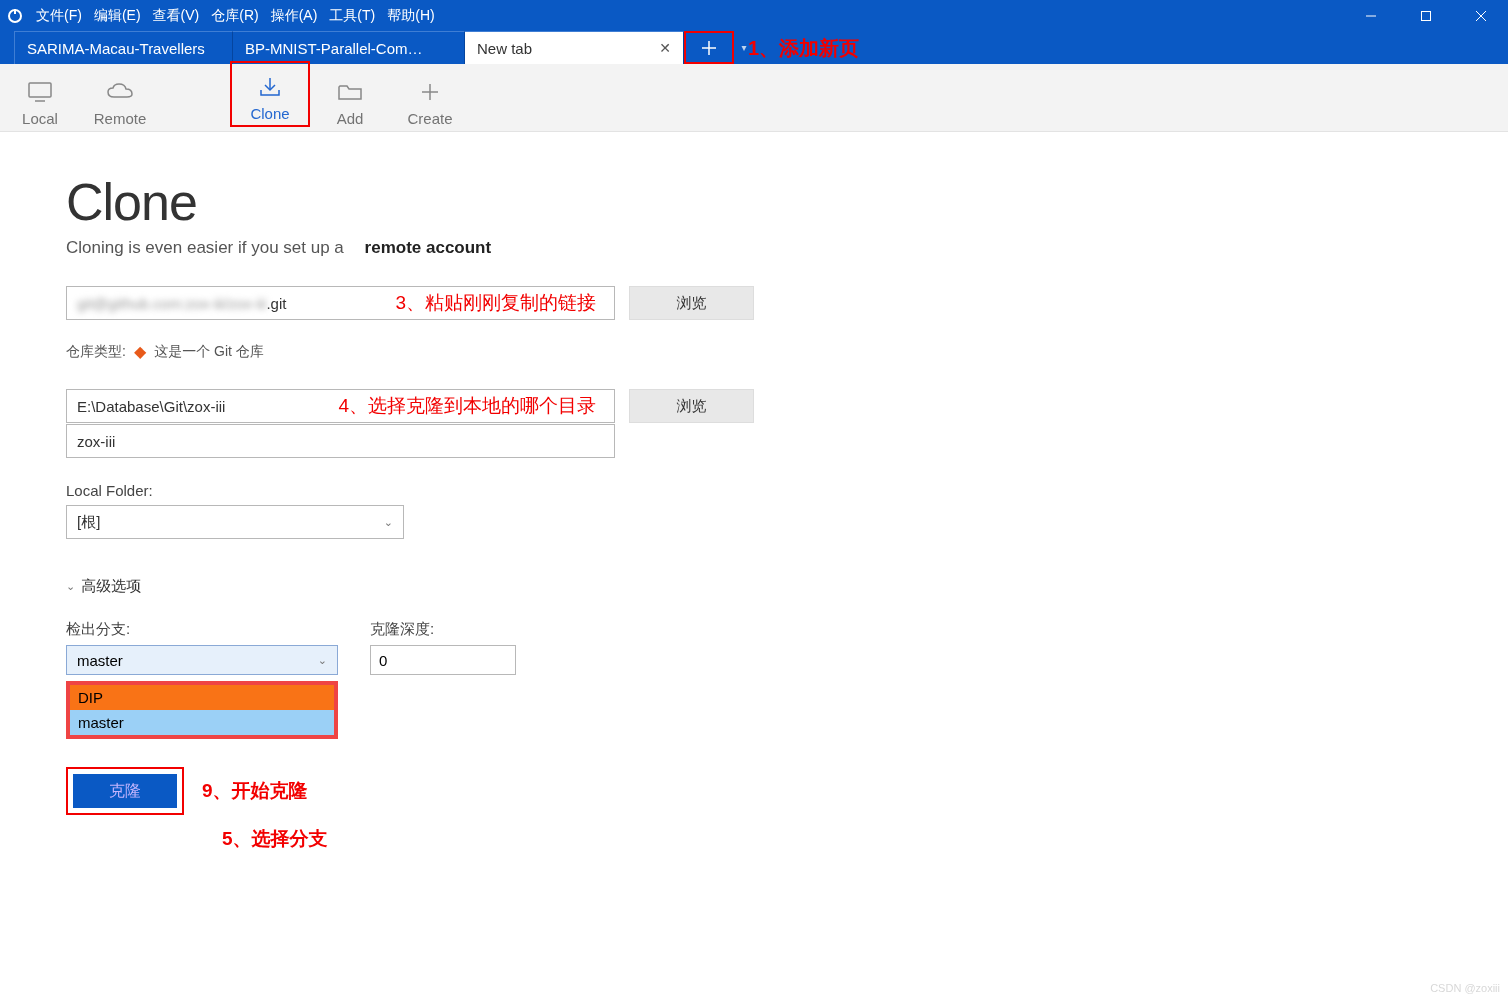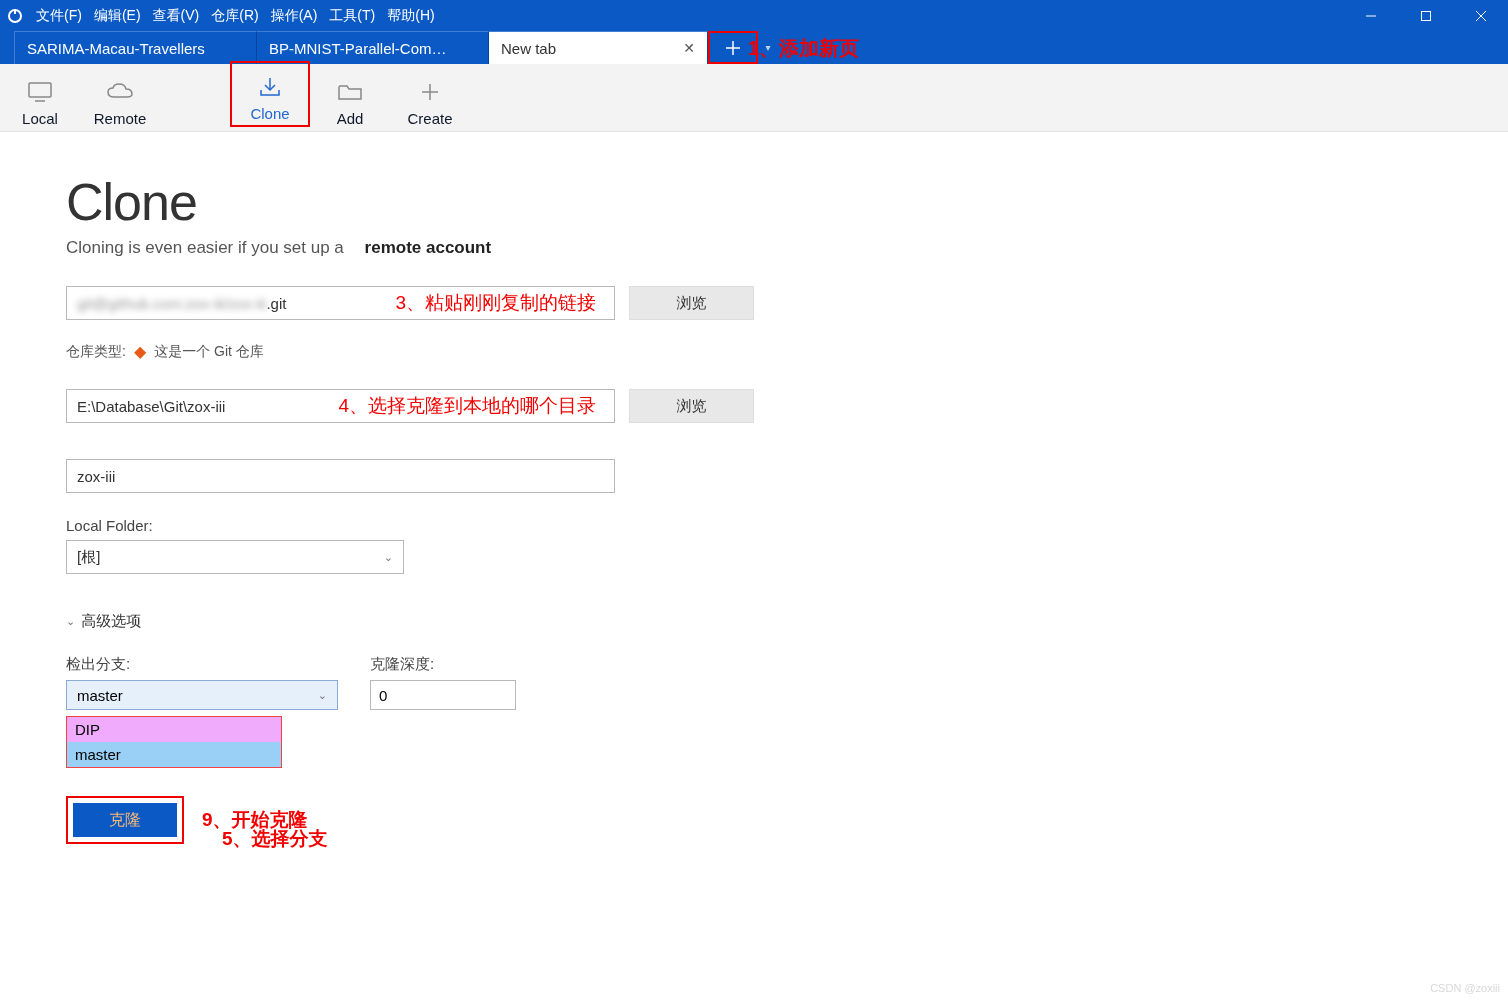--- a/index.html
+++ b/index.html
@@ -11,63 +11,63 @@
     .menu-item { padding: 0 6px; font-size: 14px; line-height: 31px; color:#fff; white-space:nowrap; }
     .win-ctrls { margin-left:auto; display:flex; }
     .win-btn { width: 55px; display:flex; align-items:center; justify-content:center; }
     
     .tabs-row { height: 33px; background: #0a59c4; display:flex; align-items:stretch; }
     .tabs-row .spacer-start { width: 14px; }
     .tab { border-top:1px solid #3f7ed4; border-right:1px solid #05459f; display:flex; align-items:center; padding:0 12px; font-size:15px; color:#fff; background:#0a59c4; position:relative; }
     .tab.inactive1 { border-left:1px solid #3f7ed4; }
     .tab.active { background:#fff; color:#333; }
     .tab .close-x { margin-left:auto; padding-left:30px; color:#555; font-size:14px; }
-    .tab1 { width: 243px; }
+    .tab1 { width: 219px; }
     .tab2 { width: 232px; }
     .tab3 { width: 219px; }
     .new-tab-btn { width:50px; display:flex; align-items:center; justify-content:center; border:2px solid #f20000; background:#0a59c4; }
     .dd-caret { width:20px; display:flex; align-items:center; justify-content:center; color:#bcd3ef; font-size:10px;}
     .annot { color:#f20000; font-size:20px; font-weight:700; }
     
     .toolbar { height:68px; background:#f3f3f3; border-bottom:1px solid #e3e3e3; display:flex; align-items:flex-end; padding:0 0 4px 0;}
-    .tool { width:80px; display:flex; flex-direction:column; align-items:center; gap:4px; color:#0f172a; font-size:15px; position:relative;}
+    .tool { width:80px; display:flex; flex-direction:column; align-items:center; gap:4px; color:#737373; font-size:15px; position:relative;}
     .tool.active { color:#2367d0; }
     .tool .ticon { height:28px; display:flex; align-items:center; justify-content:center; }
     .tool.boxed { outline:2px solid #f20000; outline-offset:-2px; height:66px; justify-content:center; padding-top:6px;}
     .annot-below { position:absolute; top:100%; margin-top:10px; white-space:nowrap; color:#f20000; font-size:20px;}
     
     .content { position:absolute; left:0; right:0; top:132px; bottom:0; background:#fff; }
     .inner { position:absolute; left:66px; top:40px; }
     .h1 { font-size:52px; font-weight:300; color:#333; letter-spacing:-1px;}
     .sub { font-size:17px; color:#555; margin-top:6px; }
     .sub .bold { font-weight:600; color:#222;padding-left:16px;}
     .row { display:flex; align-items:center; gap:14px; }
     .row.mt30 { margin-top:28px; }
-    .row.mt18 { margin-top:36px; }
+    .row.mt18 { margin-top:1px; }
     .input { height:34px; border:1px solid #b8b8b8; background:#fff; font-size:15px; color:#333; padding:0 10px; display:flex; align-items:center;}
     .w550 { width:549px;}
     .blurred { filter: blur(3px); color:#999;}
     .gbtn { height:34px; width:125px; background:#e8e8e8; border:1px solid #ddd; display:flex; align-items:center; justify-content:center; font-size:15px; color:#333;}
     .annot-inline { color:#f20000; font-size:19px; margin-left:auto; padding-right:8px;}
     .repo-type { display:flex; align-items:center; gap:8px; font-size:14px; color:#555; margin-top:22px;}
     .repo-type .git-ico { color:#e85a1a; font-size:16px;}
     .label { font-size:15px; color:#444; }
     .select { height:34px; border:1px solid #b8b8b8; width:338px; display:flex; align-items:center; padding:0 10px; font-size:15px; color:#333; justify-content:space-between;}
     .caret { color:#777; font-size:11px;}
     .collapser { display:flex; align-items:center; gap:6px; font-size:15px; color:#333; margin-top:38px;}
     .adv-row { display:flex; gap:32px; margin-top:6px;}
     .col { display:flex; flex-direction:column; gap:6px;}
     .combo { width:272px; height:30px; border:1px solid #8aa9d6; background:#e6f0fb; display:flex; align-items:center; padding:0 10px; font-size:15px; justify-content:space-between;}
-    .combo-list { width:216px; border:1px solid #ef4444; background:#f0abfc; font-size:15px;}
+    .combo-list { width:272px; border:4px solid #ef4444; background:#f97316; font-size:15px;}
     .combo-opt { height:25px; display:flex; align-items:center; padding:0 8px;}
     .combo-opt.sel { background:#9bd0f6;}
     .depth-inp { width:146px; height:30px; border:1px solid #b8b8b8; padding:0 8px; font-size:15px;}
     .clone-btn-wrap { margin-top:28px; display:inline-flex; align-items:center; gap:18px;}
     .clone-outer { border:2px solid #f20000; padding:5px; display:inline-block;}
-    .clone-btn { width:104px; height:34px; background:#0a59c4; color:#fdba74; display:flex; align-items:center; justify-content:center; font-size:16px;text-align:center;}
+    .clone-btn { width:104px; height:34px; background:#0a59c4; color:#c4b5fd; display:flex; align-items:center; justify-content:center; font-size:16px;text-align:center;}
     .watermark { position:absolute; right:8px; bottom:6px; font-size:11px; color:#d8d8d8;}
     svg { display:block; }
     .annot-newtab { position:absolute; left:748px; top:35px; }
     .annot-branch { position:absolute; left:156px; top:654px; color:#f20000; font-size:19px;}
   </style>
 </head>
 <body>
 
 <div class="title-bar">
   <div class="logo">

